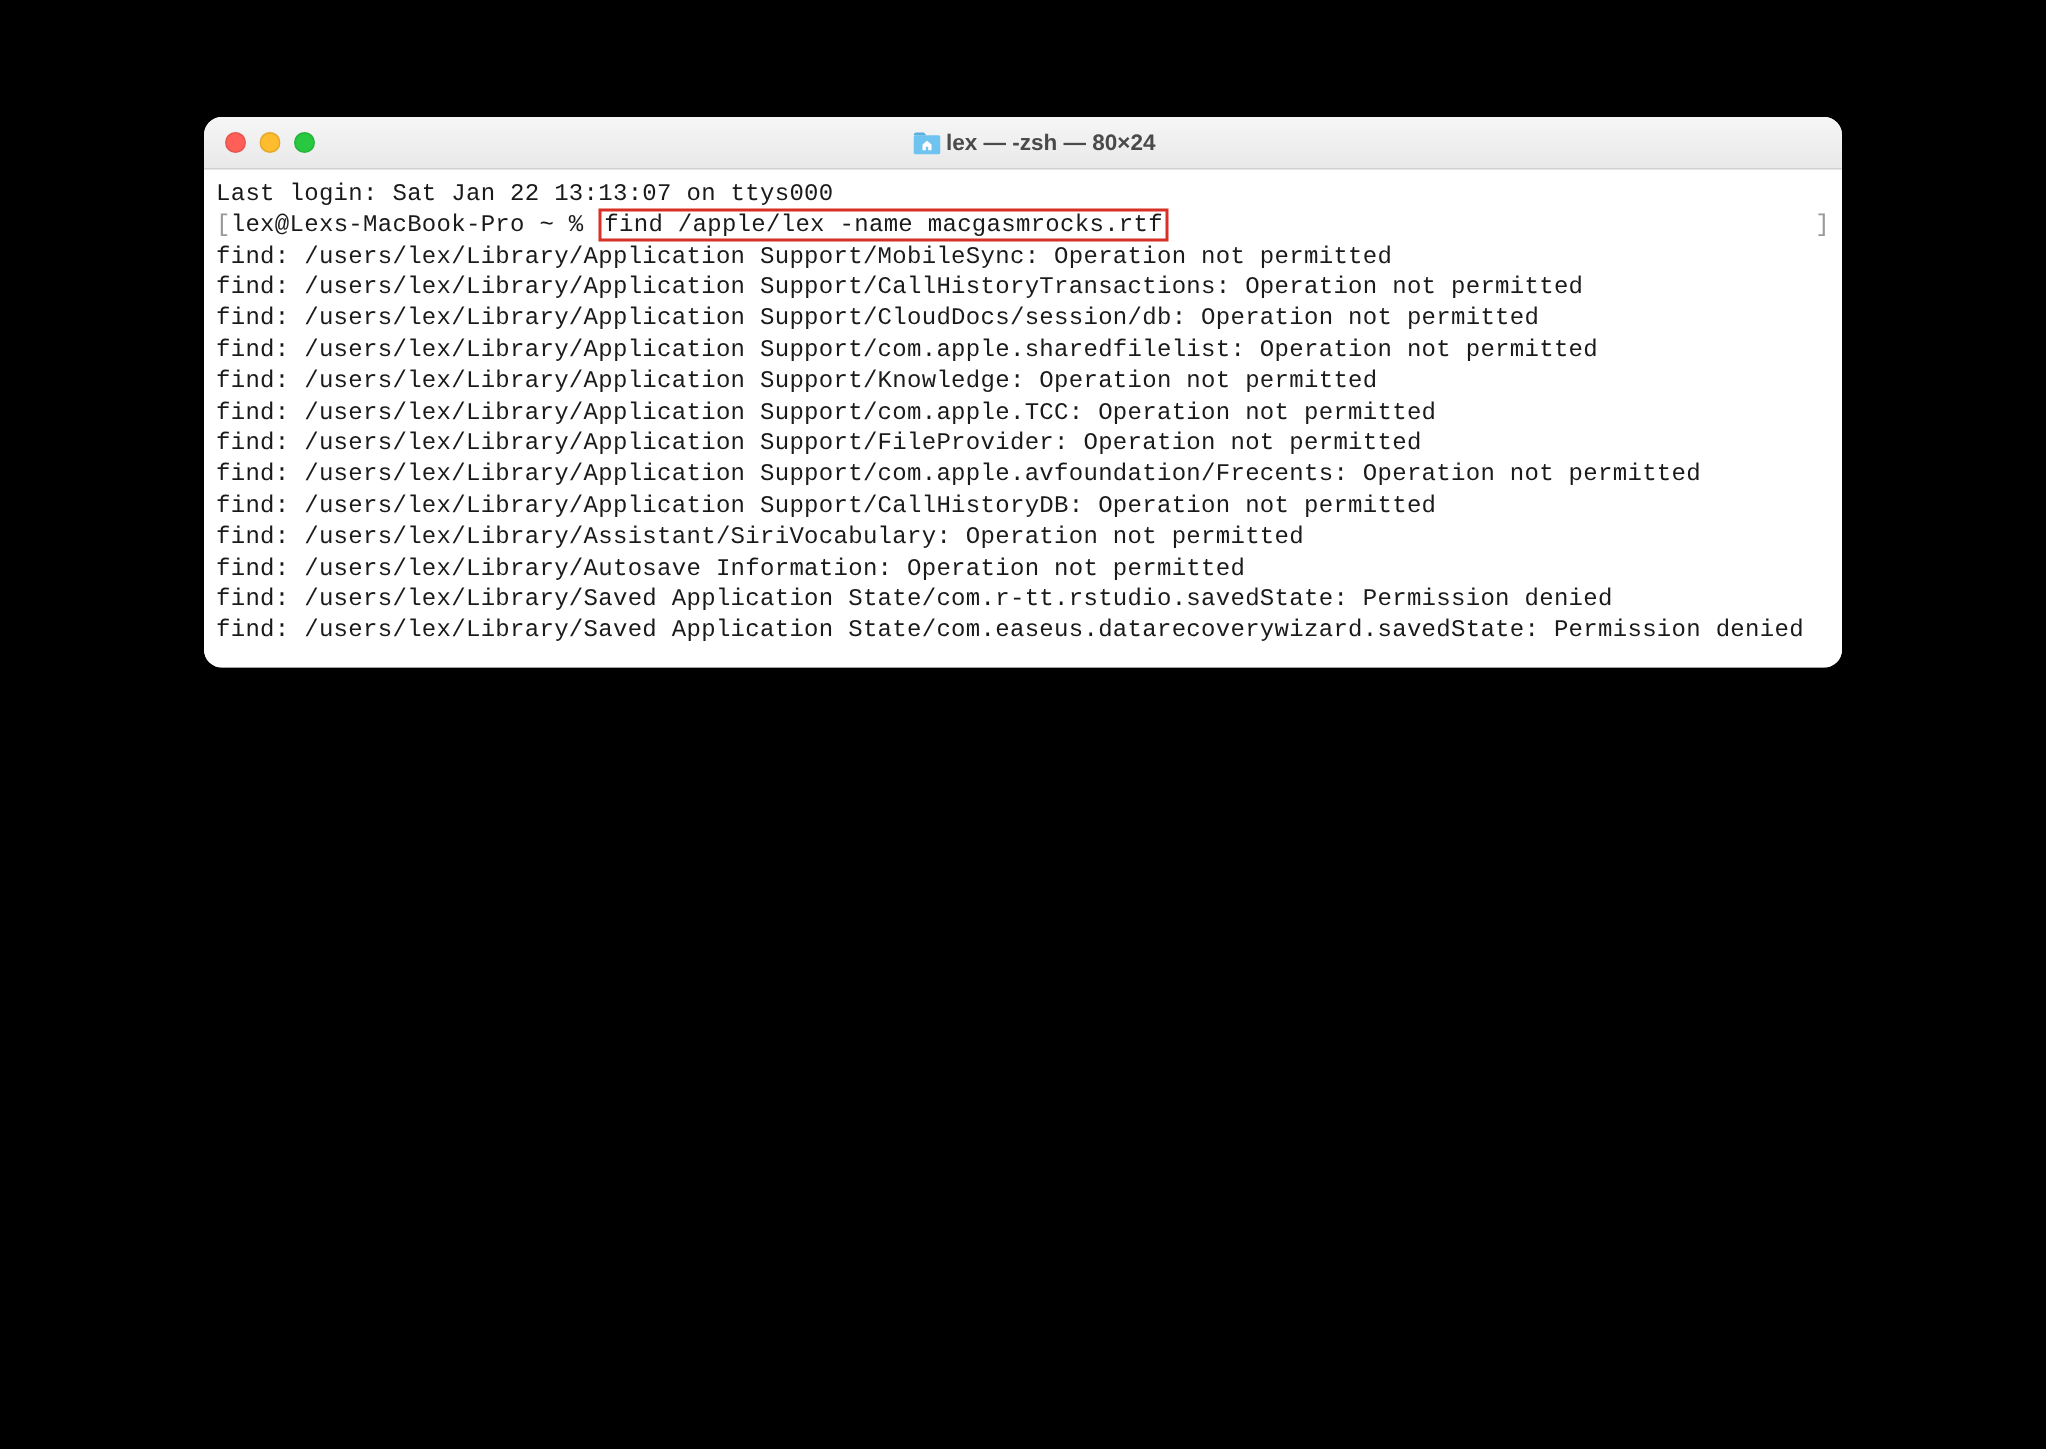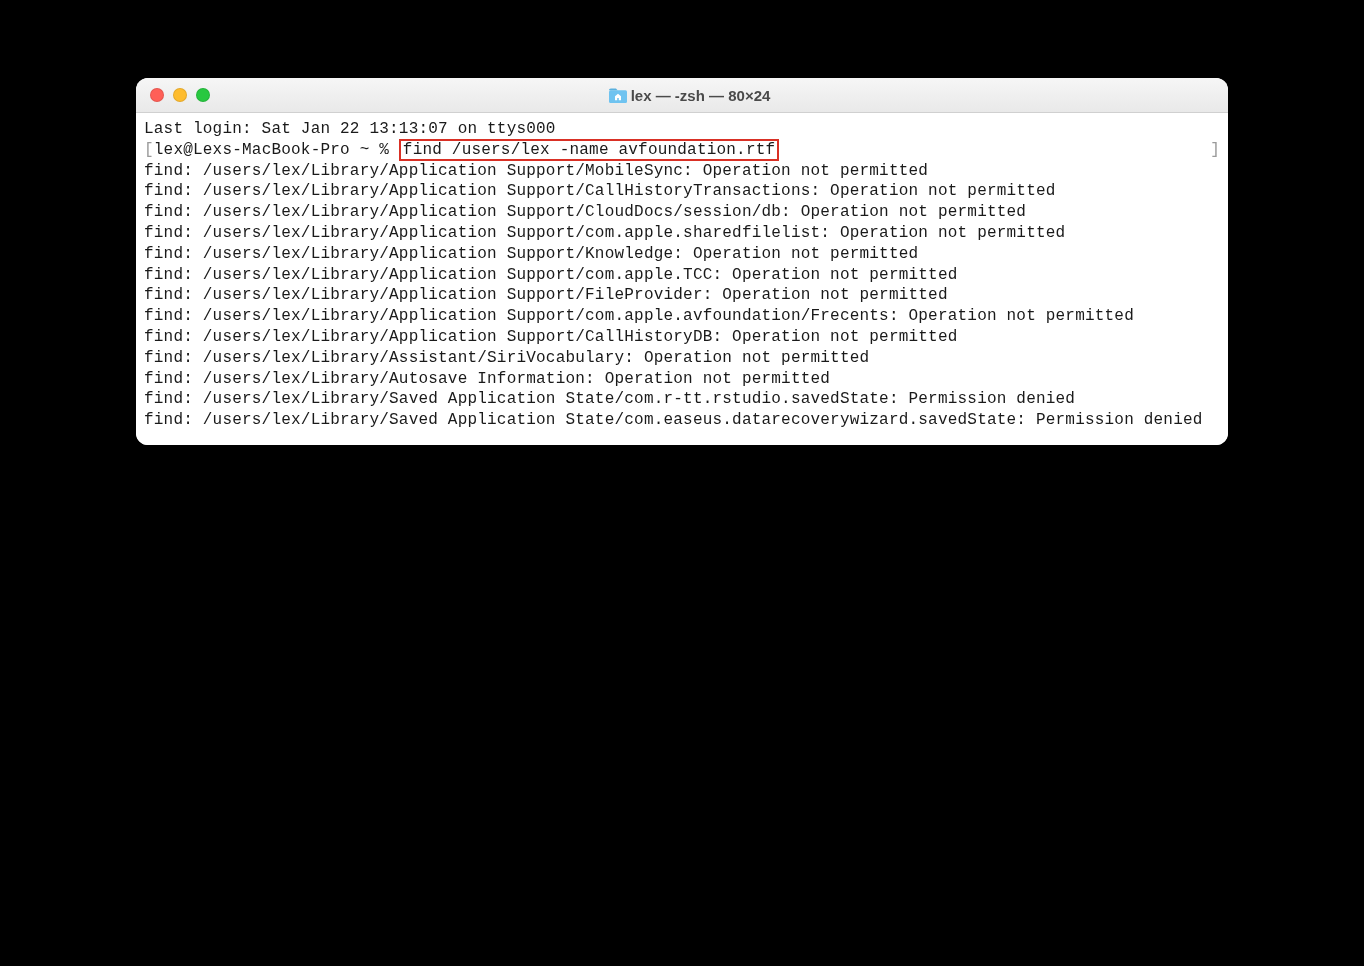--- a/index.html
+++ b/index.html
@@ -114,15 +114,15 @@
       <span class="title-icon">
         <svg viewBox="0 0 18 15">
           <rect x="0" y="2.2" width="18" height="12.8" rx="1.5" fill="#6fc3f0"></rect>
           <path d="M0 2.2 C0 1.2 0.8 0.4 1.8 0.4 L7 0.4 L8.5 2.2 L0 2.2 Z" fill="#5ab0de"></path>
           <path d="M9 5.8 L6 8.3 L6 12.2 L8.2 12.2 L8.2 9.9 L9.8 9.9 L9.8 12.2 L12 12.2 L12 8.3 Z" fill="#fff"></path>
         </svg>
       </span>
       <span class="title-text">lex — -zsh — 80×24</span>
     </div>
   </div>
-  <div class="terminal-body"><div>Last login: Sat Jan 22 13:13:07 on ttys000</div><div class="prompt-line"><span class="bracket">[</span><span>lex@Lexs-MacBook-Pro ~ % </span><span class="highlight-cmd">find /users/lex -name avfoundation.rtf</span><span class="right-bracket">]</span></div>
+  <div class="terminal-body"><div>Last login: Sat Jan 22 13:13:07 on ttys000</div><div class="prompt-line"><span class="bracket">[</span><span>lex@Lexs-MacBook-Pro ~ % </span><span class="highlight-cmd">find /apple/lex -name macgasmrocks.rtf</span><span class="right-bracket">]</span></div>
 <div id="output-container"><div>find: /users/lex/Library/Application Support/MobileSync: Operation not permitted</div><div>find: /users/lex/Library/Application Support/CallHistoryTransactions: Operation not permitted</div><div>find: /users/lex/Library/Application Support/CloudDocs/session/db: Operation not permitted</div><div>find: /users/lex/Library/Application Support/com.apple.sharedfilelist: Operation not permitted</div><div>find: /users/lex/Library/Application Support/Knowledge: Operation not permitted</div><div>find: /users/lex/Library/Application Support/com.apple.TCC: Operation not permitted</div><div>find: /users/lex/Library/Application Support/FileProvider: Operation not permitted</div><div>find: /users/lex/Library/Application Support/com.apple.avfoundation/Frecents: Operation not permitted</div><div>find: /users/lex/Library/Application Support/CallHistoryDB: Operation not permitted</div><div>find: /users/lex/Library/Assistant/SiriVocabulary: Operation not permitted</div><div>find: /users/lex/Library/Autosave Information: Operation not permitted</div><div>find: /users/lex/Library/Saved Application State/com.r-tt.rstudio.savedState: Permission denied</div><div>find: /users/lex/Library/Saved Application State/com.easeus.datarecoverywizard.savedState: Permission denied</div></div></div>
 </div>
 
 </body></html>

